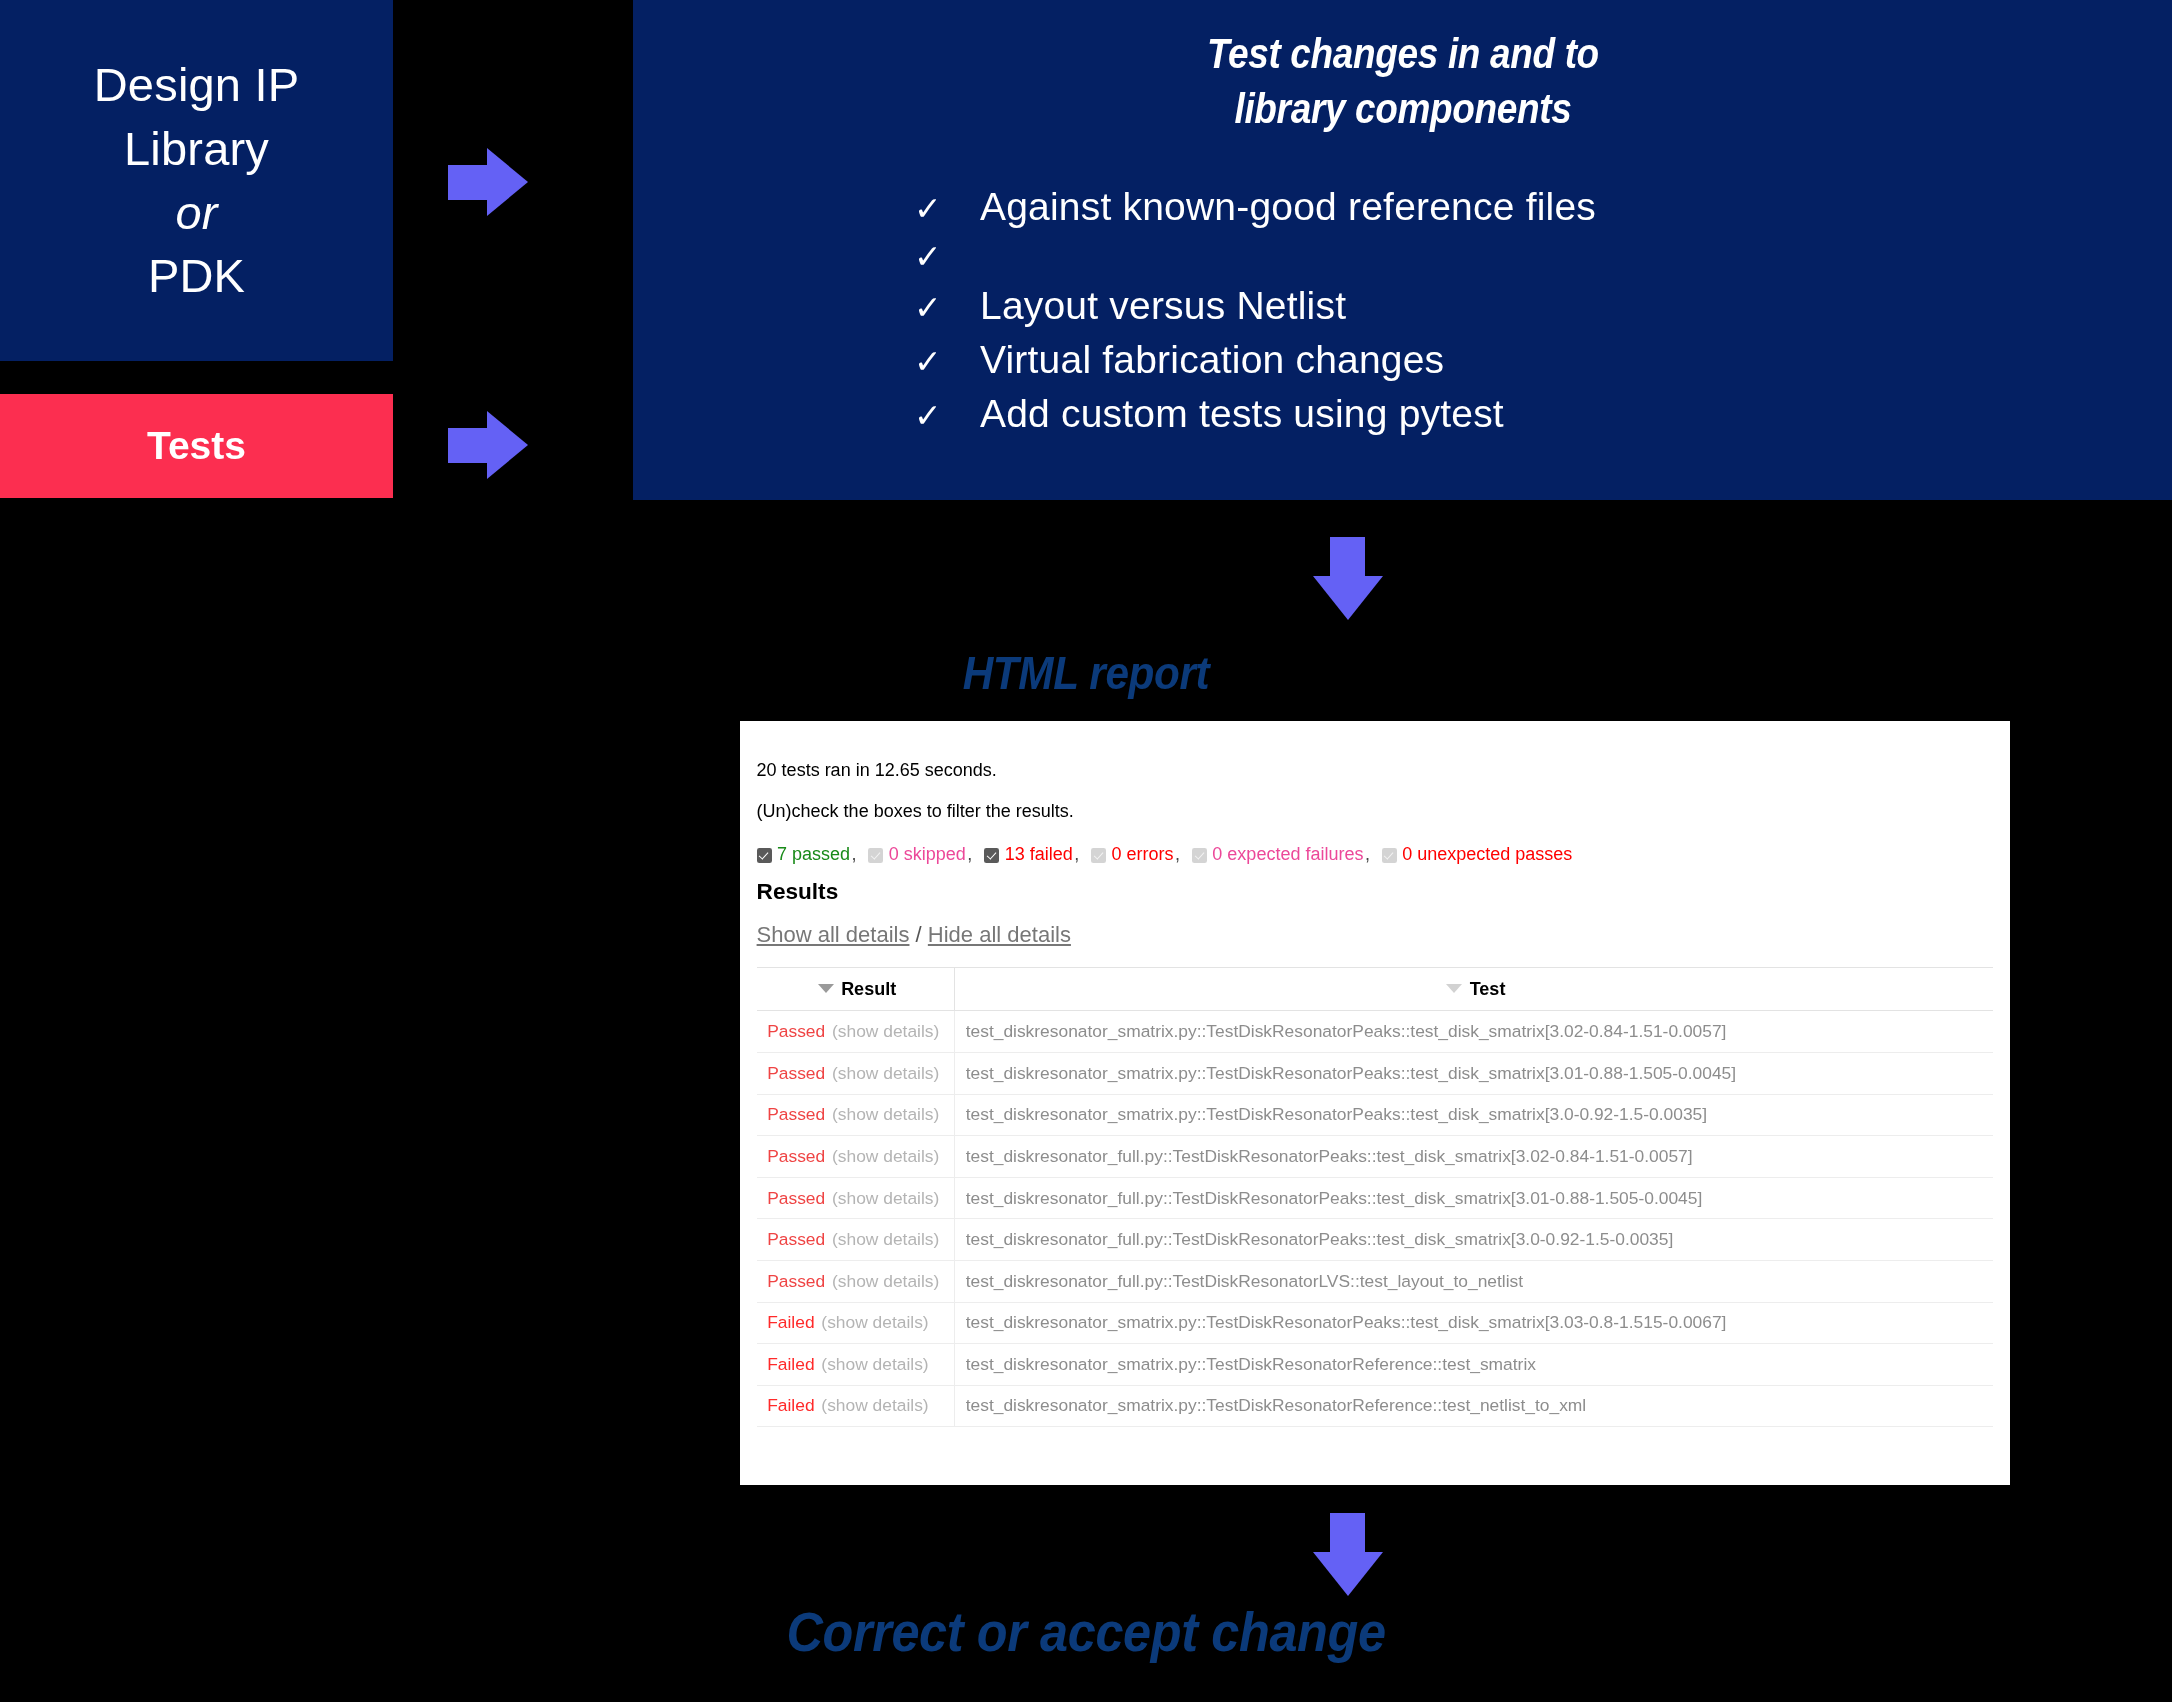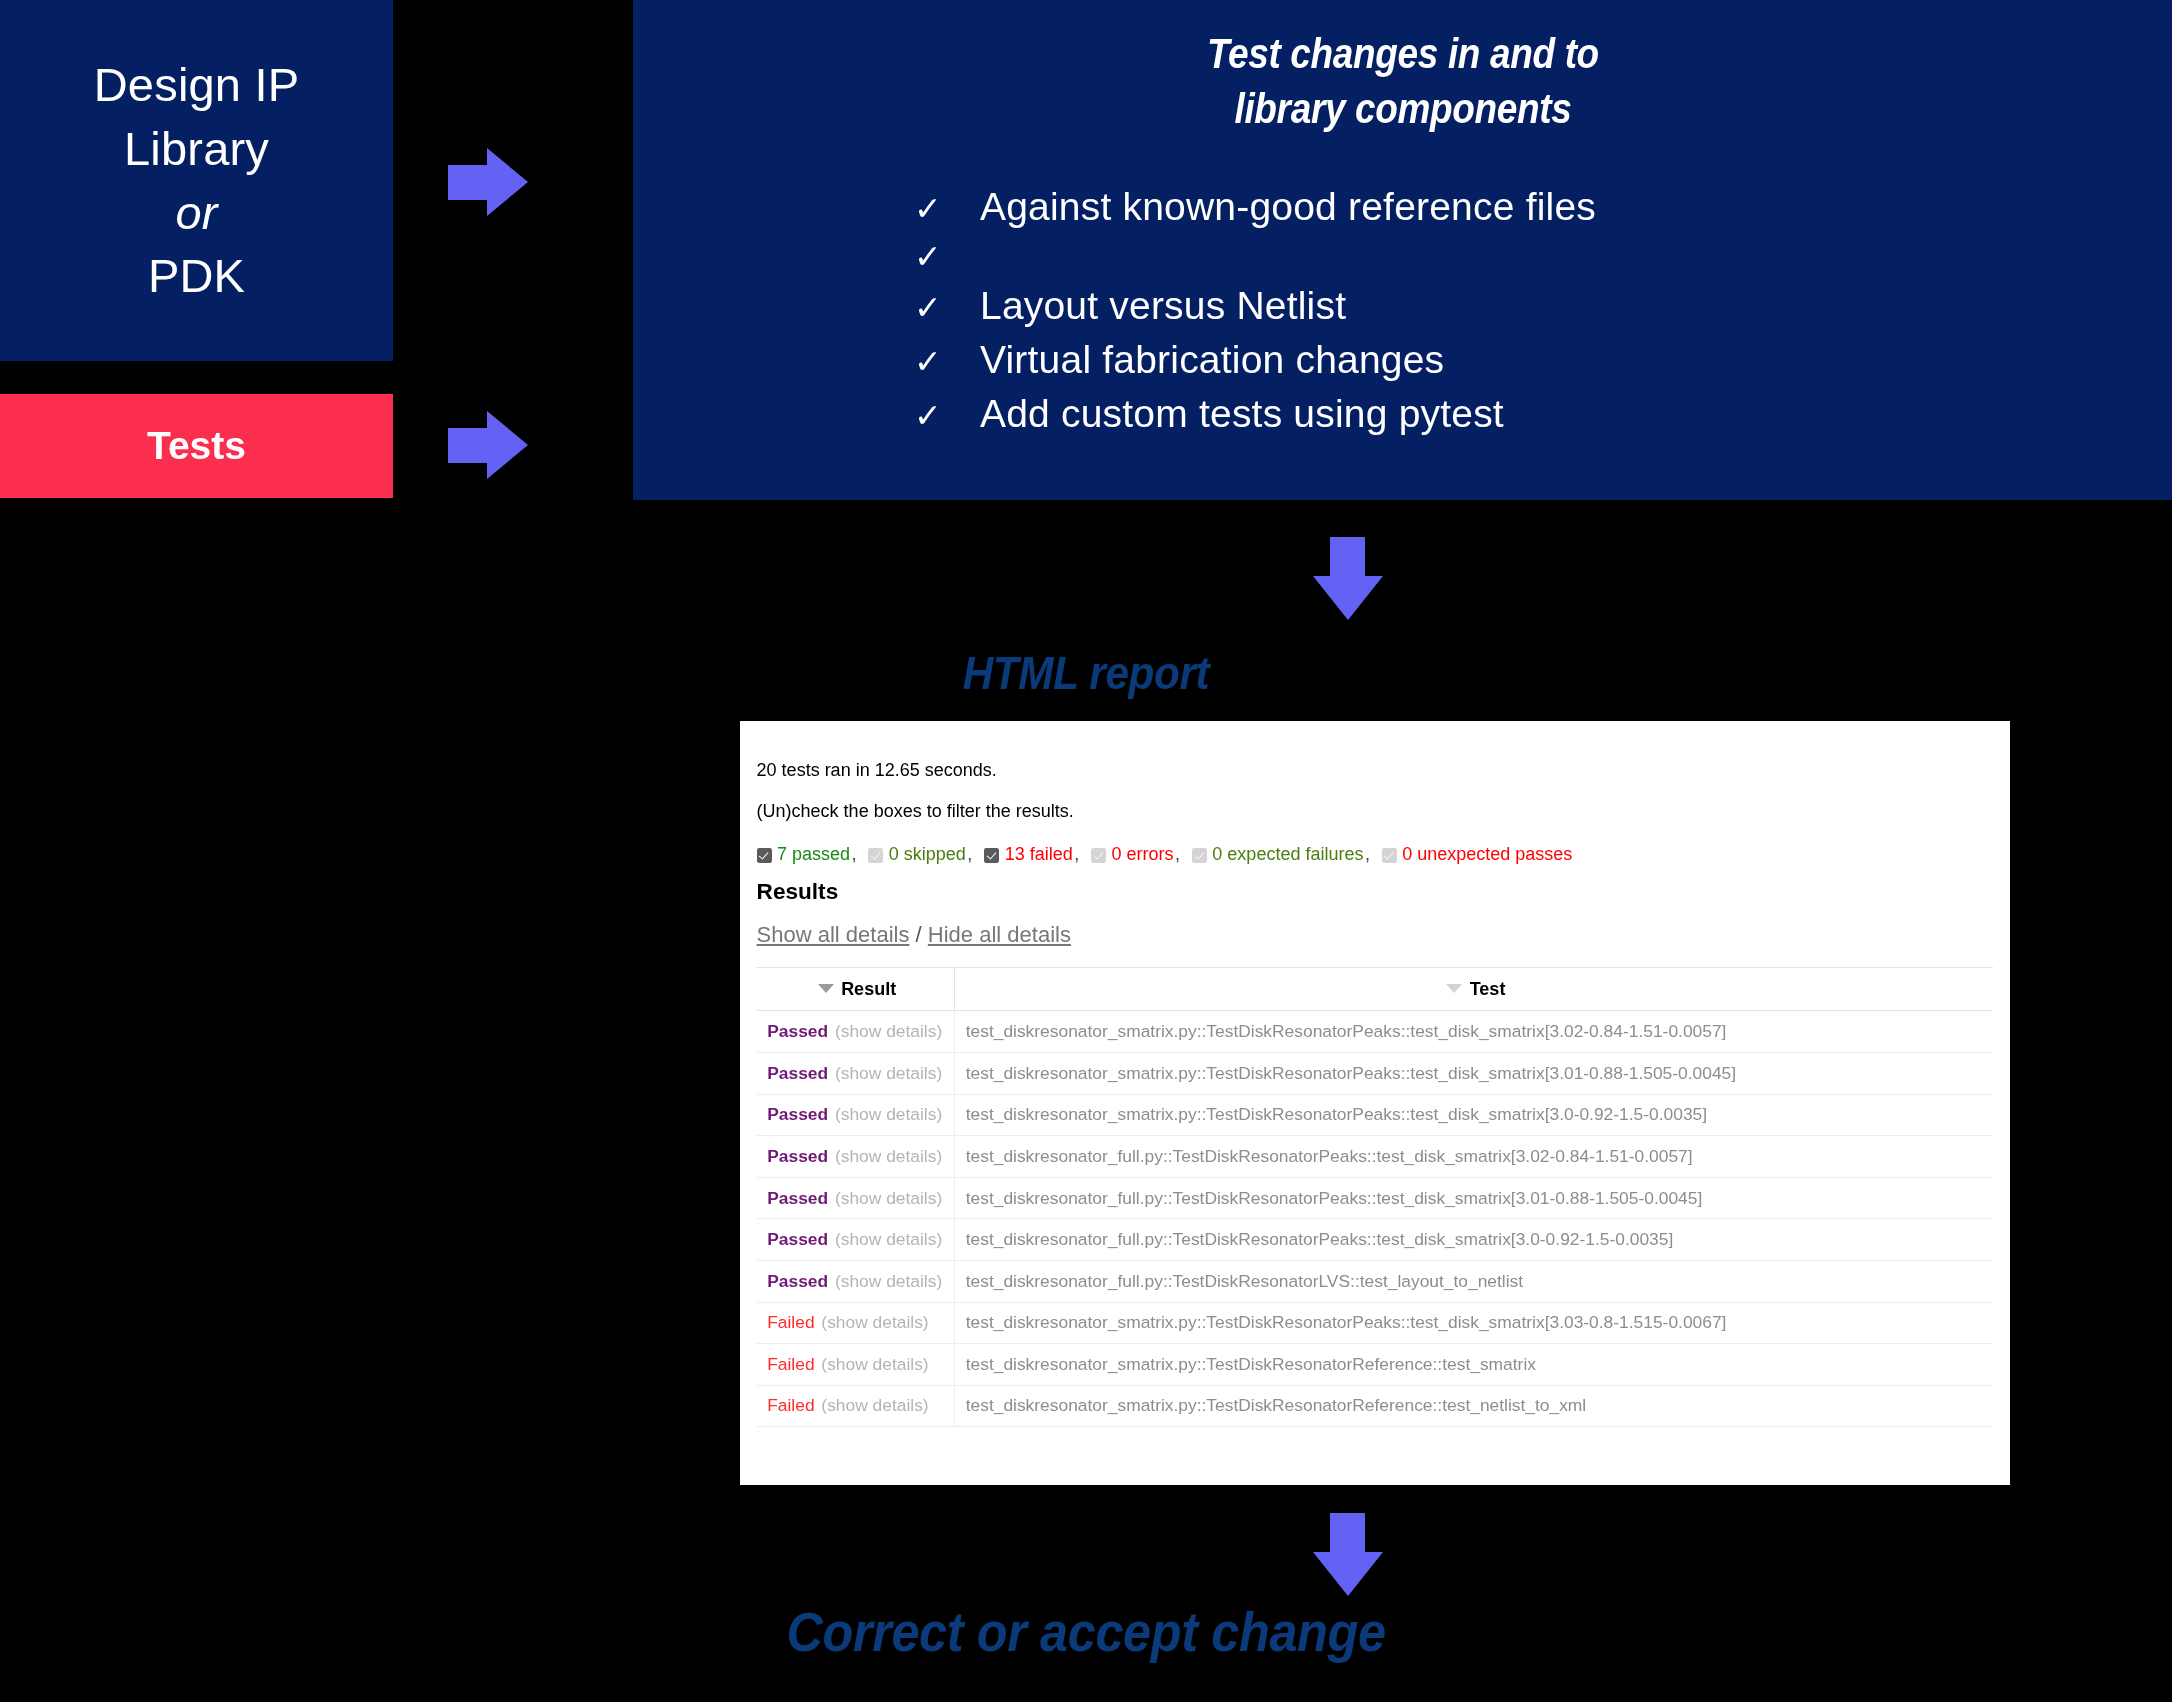--- a/index.html
+++ b/index.html
@@ -205,21 +205,21 @@
     position: absolute;
     left: 4.5px; top: 1.5px;
     width: 3.8px; height: 8.3px;
     border: solid #ffffff;
     border-width: 0 1.9px 1.9px 0;
     transform: rotate(42deg);
   }
   .cbx.off::after { border-color: #f3f3f3; }
   .sep { color: #444; margin: 0 12px 0 1.5px; }
   .c-green  { color: #188a18; }
-  .c-orange { color: #4d7c0f; text-align: center; }
+  .c-orange { color: #ec4899; text-align: center; }
   .c-red    { color: #ff0000; }
 
   #results-h {
     font-size: 22.6px;
     font-weight: bold;
     margin-top: 13.6px;
   }
   #detail-links {
     margin-top: 16.6px;
     font-size: 22px;
@@ -261,21 +261,21 @@
     display: inline-block;
     width: 0; height: 0;
     border-left: 8.3px solid transparent;
     border-right: 8.3px solid transparent;
     border-top: 9.8px solid #9a9a9a;
     margin-right: 7.5px;
     position: relative;
     top: -1.5px;
   }
   .sort-tri.light { border-top-color: #d2d2d2; }
-  .res-pass { color: #701a75; font-weight: 700; }
+  .res-pass { color: #ef4444; font-weight: 400; }
   .res-fail { color: #ff2a2a; font-weight: 400; }
   .show-det { color: #b4b4b4; margin-left: 6.8px; }
   .test-name { color: #8d8d8d; }
 </style>
 </head>
 <body>
 
 <div id="stage">
 
   <div class="src-box" id="design-ip-box">

